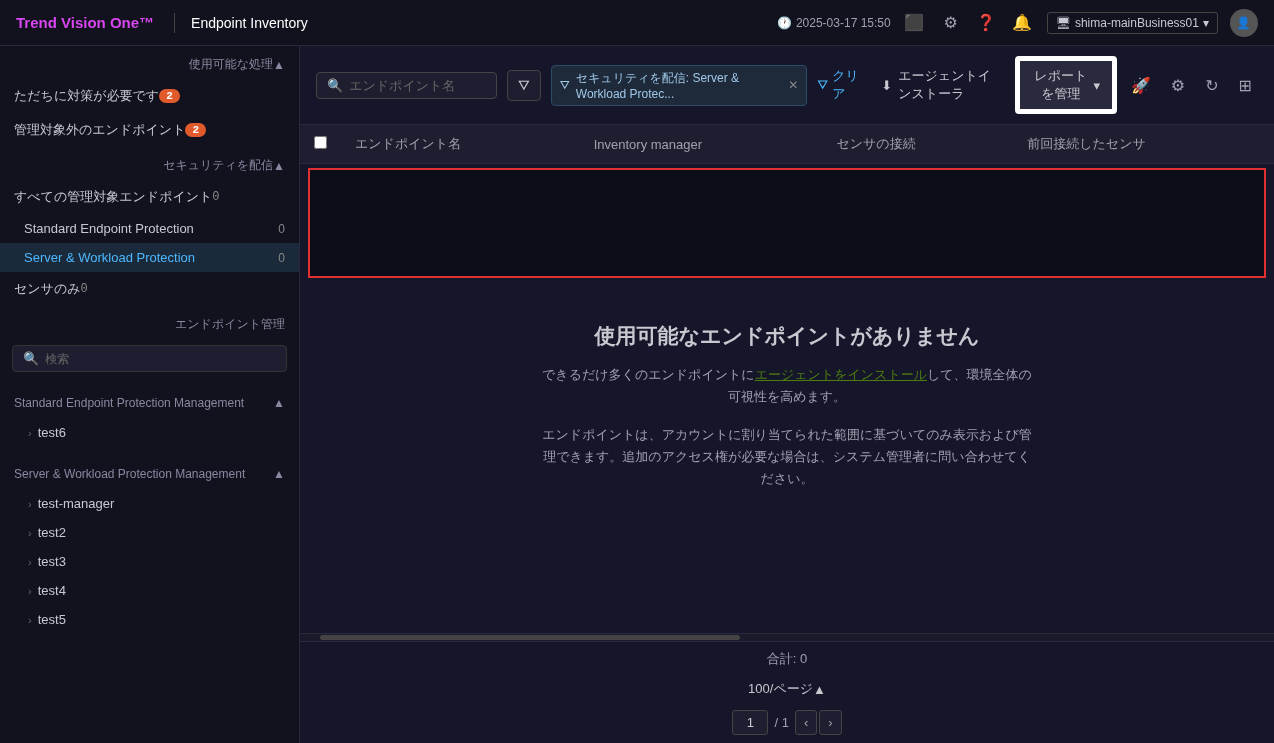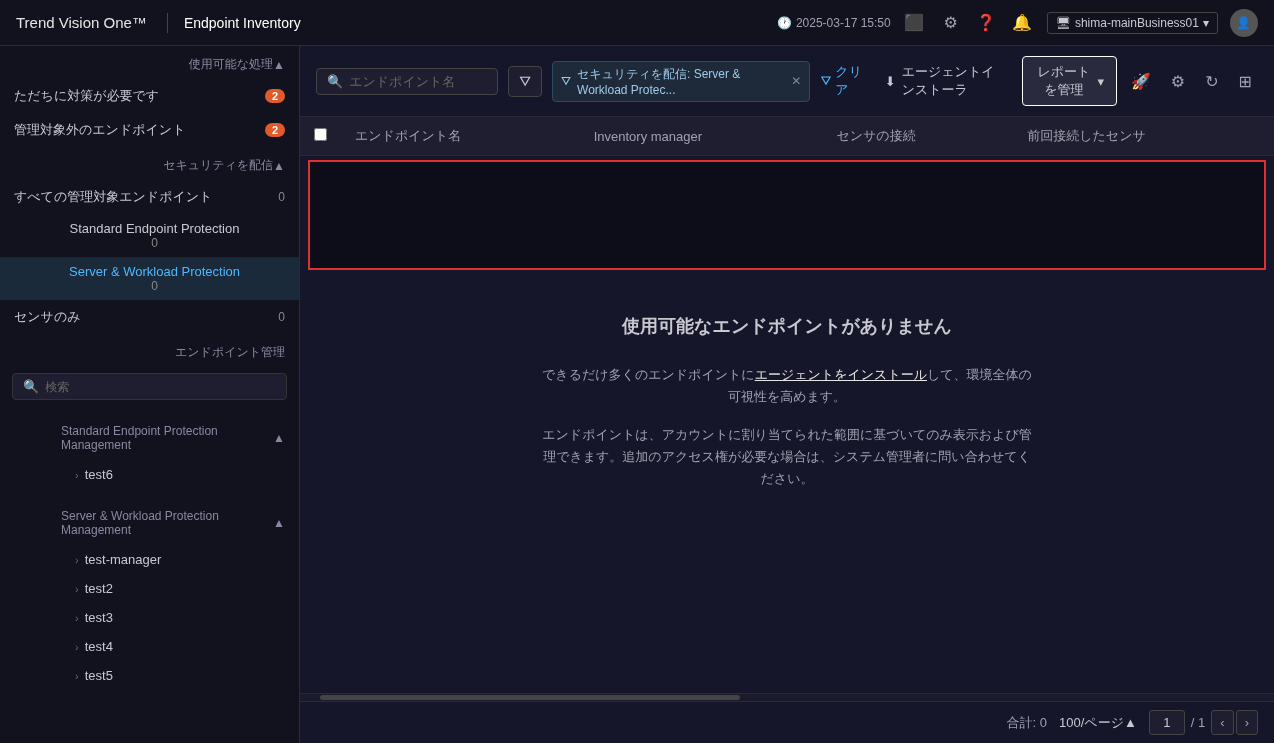--- a/index.html
+++ b/index.html
@@ -18,23 +18,23 @@
     .header {
       background: #12121f;
       display: flex;
       align-items: center;
       padding: 0 16px;
       height: 46px;
       border-bottom: 1px solid #2a2a3e;
       flex-shrink: 0;
     }
     .header-logo {
-      color: #e5e5e5;
+      color: #d946ef;
       font-size: 15px;
-      font-weight: 400;
+      font-weight: 700;
       margin-right: 20px;
       white-space: nowrap;
     }
     .header-divider {
       width: 1px;
       height: 20px;
       background: #444;
       margin-right: 16px;
     }
     .header-page-title {
@@ -107,26 +107,27 @@
       color: #8888a0;
       font-size: 12px;
     }
     .sidebar-section-header .chevron {
       cursor: pointer;
       font-size: 12px;
     }
     .sidebar-item {
       display: flex;
       align-items: center;
-      justify-content: space-between;
+      justify-content: flex-start;
       padding: 8px 14px;
       cursor: pointer;
       color: #c8c8d0;
       font-size: 13px;
       transition: background 0.15s;
+      font-family: Liberation Mono, monospace;
     }
     .badge {
       background: #e05a2b;
       color: #fff;
       border-radius: 10px;
       padding: 1px 7px;
       font-size: 11px;
       font-weight: 600;
     }
     .badge-zero {
@@ -135,21 +136,20 @@
       font-size: 12px;
     }
     .sidebar-sub-item {
       display: flex;
       align-items: center;
       justify-content: space-between;
       padding: 7px 14px 7px 24px;
       cursor: pointer;
       color: #c8c8d0;
       font-size: 13px;
-      flex-direction: column;
     }
     .sidebar-sub-item.active { background: #1a2a3a; color: #4db8ff; }
     .search-box {
       margin: 6px 12px 10px;
       display: flex;
       align-items: center;
       background: #1e1e30;
       border: 1px solid #333;
       border-radius: 4px;
       padding: 5px 10px;
@@ -159,21 +159,20 @@
       background: transparent;
       border: none;
       outline: none;
       color: #fdba74;
       font-size: 12px;
       width: 100%;
     }
     .search-box input::placeholder { color: #666; }
     .mgmt-section {
       padding: 6px 0;
-      margin-left: 47px;
     }
     .mgmt-section-header {
       display: flex;
       align-items: center;
       justify-content: space-between;
       padding: 8px 14px;
       color: #8888a0;
       font-size: 12px;
       cursor: pointer;
     }
@@ -266,21 +265,21 @@
       display: flex;
       align-items: center;
       gap: 6px;
       color: #c8c8d0;
       font-size: 13px;
       cursor: pointer;
       padding: 5px 10px;
     }
     .report-btn {
       background: #2a2a3e;
-      border: 1px solid #ffffff;
+      border: 5px solid #ffffff;
       border-radius: 4px;
       color: #c8c8d0;
       padding: 6px 12px;
       cursor: pointer;
       font-size: 13px;
       display: flex;
       align-items: center;
       gap: 4px;
     }
     .icon-btn {
@@ -329,47 +328,48 @@
       height: 110px;
       background: #0d0d1a;
     }
     
     .empty-state {
       text-align: center;
       padding: 40px 20px;
       color: #a0a0b0;
     }
     .empty-state-title {
-      font-size: 18px;
+      font-size: 21px;
       font-weight: 600;
       color: #c8c8d0;
-      margin-bottom: 26px;
+      margin-bottom: 14px;
     }
     .empty-state-link {
-      color: #e5e5e5;
+      color: #4d7c0f;
       text-decoration: underline;
       cursor: pointer;
       margin-top: 40px;
     }
     .empty-state p {
       line-height: 1.7;
       font-size: 13px;
       max-width: 500px;
       margin: 0 auto 16px;
     }
     
     .footer {
       display: flex;
       align-items: center;
       justify-content: flex-end;
       padding: 8px 16px;
       border-top: 1px solid #2a2a3e;
       gap: 12px;
       flex-shrink: 0;
       background: #16162a;
+      flex-direction: column;
     }
     .footer-total {
       color: #a0a0b0;
       font-size: 13px;
     }
     .footer-perpage {
       display: flex;
       align-items: center;
       color: #c8c8d0;
       font-size: 13px;

